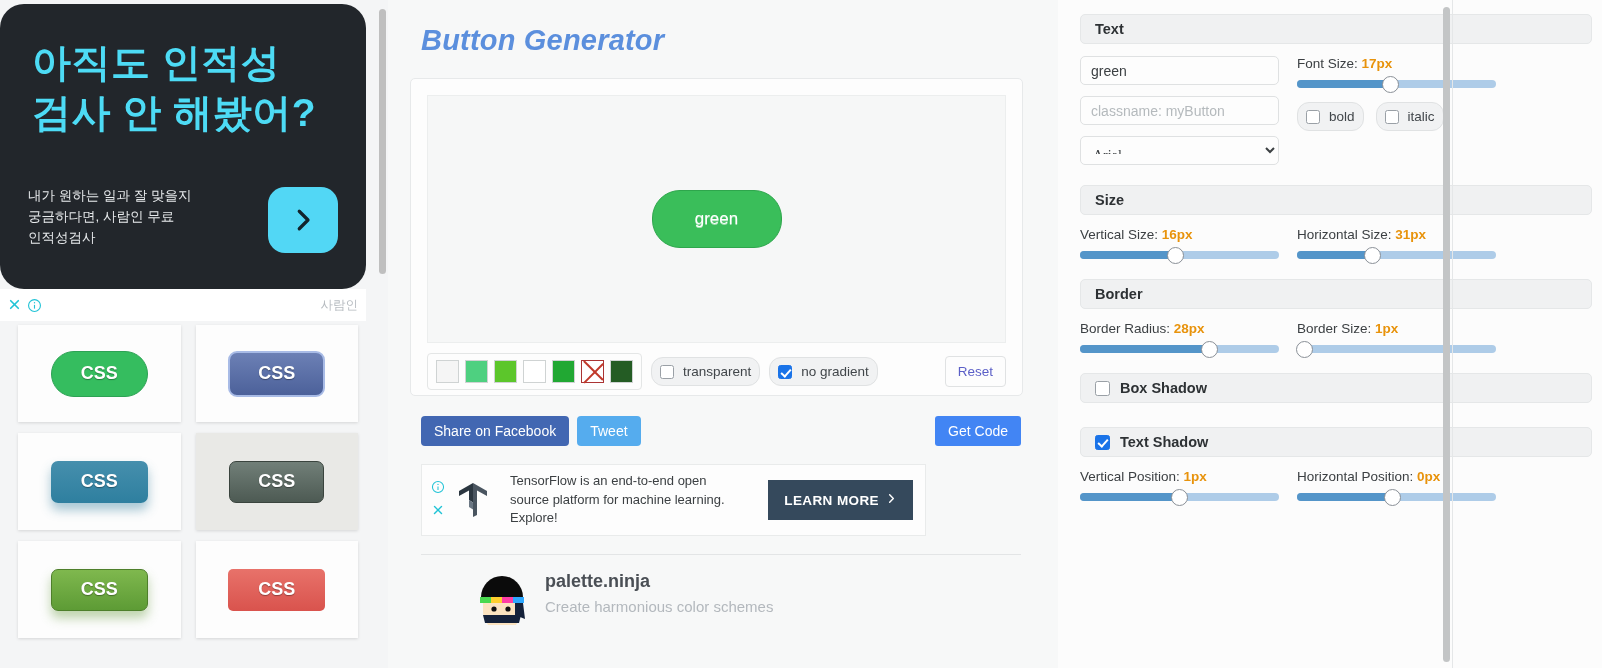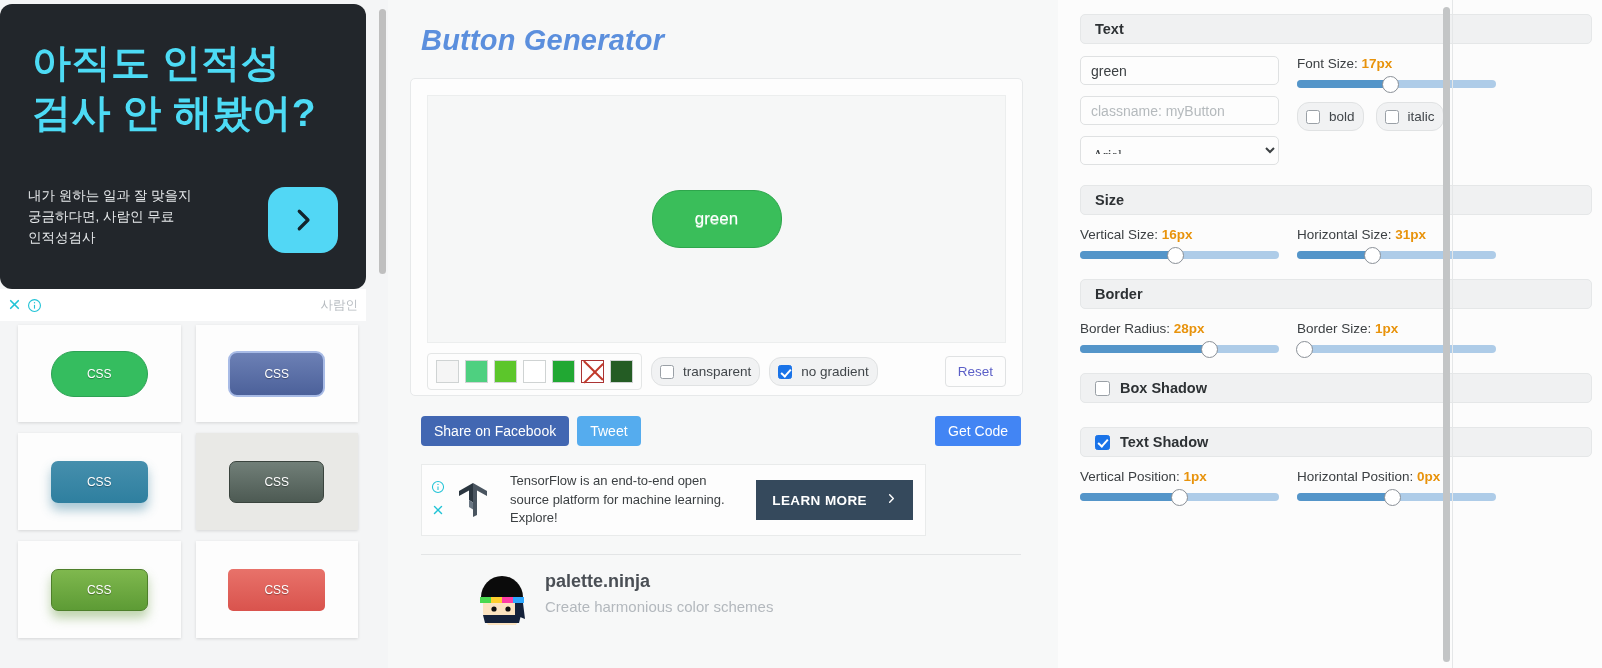--- a/index.html
+++ b/index.html
@@ -15,21 +15,21 @@
   .left-col {
     width: 388px; height: 668px;
     background: #f4f5f6;
     position: relative;
     flex: 0 0 388px;
   }
   .ad-banner {
     position: absolute; left: 0; top: 4px;
     width: 366px; height: 285px;
     background: #22262b;
-    border-radius: 12px;
+    border-radius: 24px;
     overflow: hidden;
   }
   .ad-headline {
     position: absolute; left: 32px; top: 34px;
     color: #4ddbf5;
     font-size: 39px;
     font-weight: bold;
     line-height: 1.28;
     letter-spacing: 0.5px;
     white-space: pre-line;
@@ -78,21 +78,21 @@
     padding: 0 8px 0 18px;
   }
   .gal-card {
     height: 97px;
     background: #fdfdfd;
     box-shadow: 0 1px 3px rgba(0,0,0,.13);
     display:flex; align-items:center; justify-content:center;
   }
   .gal-card.g-inner-grey { background: #e9e9e6; }
   .gal-btn {
-    color: #fff; font-weight: normal; font-size: 12px;
+    color: #fff; font-weight: bold; font-size: 18px;
     display:flex; align-items:center; justify-content:center;
     text-shadow: 0 1px 1px rgba(0,0,0,.35);
   }
   .gb1 { width:97px; height:46px; background:#35bd5f; border-radius:23px; border:1px solid #2da254; }
   .gb2 { width:97px; height:46px; background:linear-gradient(#6c80b5,#4c619a); border-radius:9px; border:2px solid #a8bbe6; }
   .gb3 { width:97px; height:42px; background:linear-gradient(#468fad,#2e7f9f); border-radius:7px; box-shadow:0 7px 11px rgba(60,130,160,.45); }
   .gb4 { width:95px; height:42px; background:linear-gradient(#717f78,#4d5a53); border-radius:7px; border:1px solid #3a443e; }
   .gb5 { width:97px; height:42px; background:linear-gradient(#7fb84e,#5d9b35); border-radius:7px; border:1px solid #4e7f2b; box-shadow:0 7px 11px rgba(110,160,70,.45); }
   .gb6 { width:97px; height:42px; background:linear-gradient(#e8726a,#d9534d); border-radius:5px; }
 
@@ -230,21 +230,21 @@
   }
   .tf-sidecol { width: 20px; display:flex; flex-direction:column; align-items:center; gap:4px; }
   .tf-logo { width: 34px; height: 38px; margin-left: 8px; }
   .tf-text { margin-left: 20px; font-size: 13px; color: #3c4043; line-height: 1.42; width: 235px; }
   .tf-btn {
     margin-left: auto;
     background: #35495c; color: #fff;
     font-size: 13.5px; font-weight: bold;
     letter-spacing: .4px;
     padding: 12px 16px;
-    display:flex; align-items:center; gap: 19px;
+    display:flex; align-items:center; gap: 7px;
     cursor: pointer;
   }
   .pn-divider { margin: 18px 0 0 13px; width: 600px; height: 1px; background: #e3e5e6; }
   .pn-row { display:flex; align-items:flex-start; margin: 16px 0 0 67px; gap: 16px; }
   .pn-avatar { width: 54px; height: 54px; flex: 0 0 54px; }
   .pn-title { font-size: 18px; font-weight: bold; color: #4a4f55; }
   .pn-desc { font-size: 15px; color: #b3b8bd; margin-top: 6px; text-align: center; }
 
   
   .main-scrollbar {

